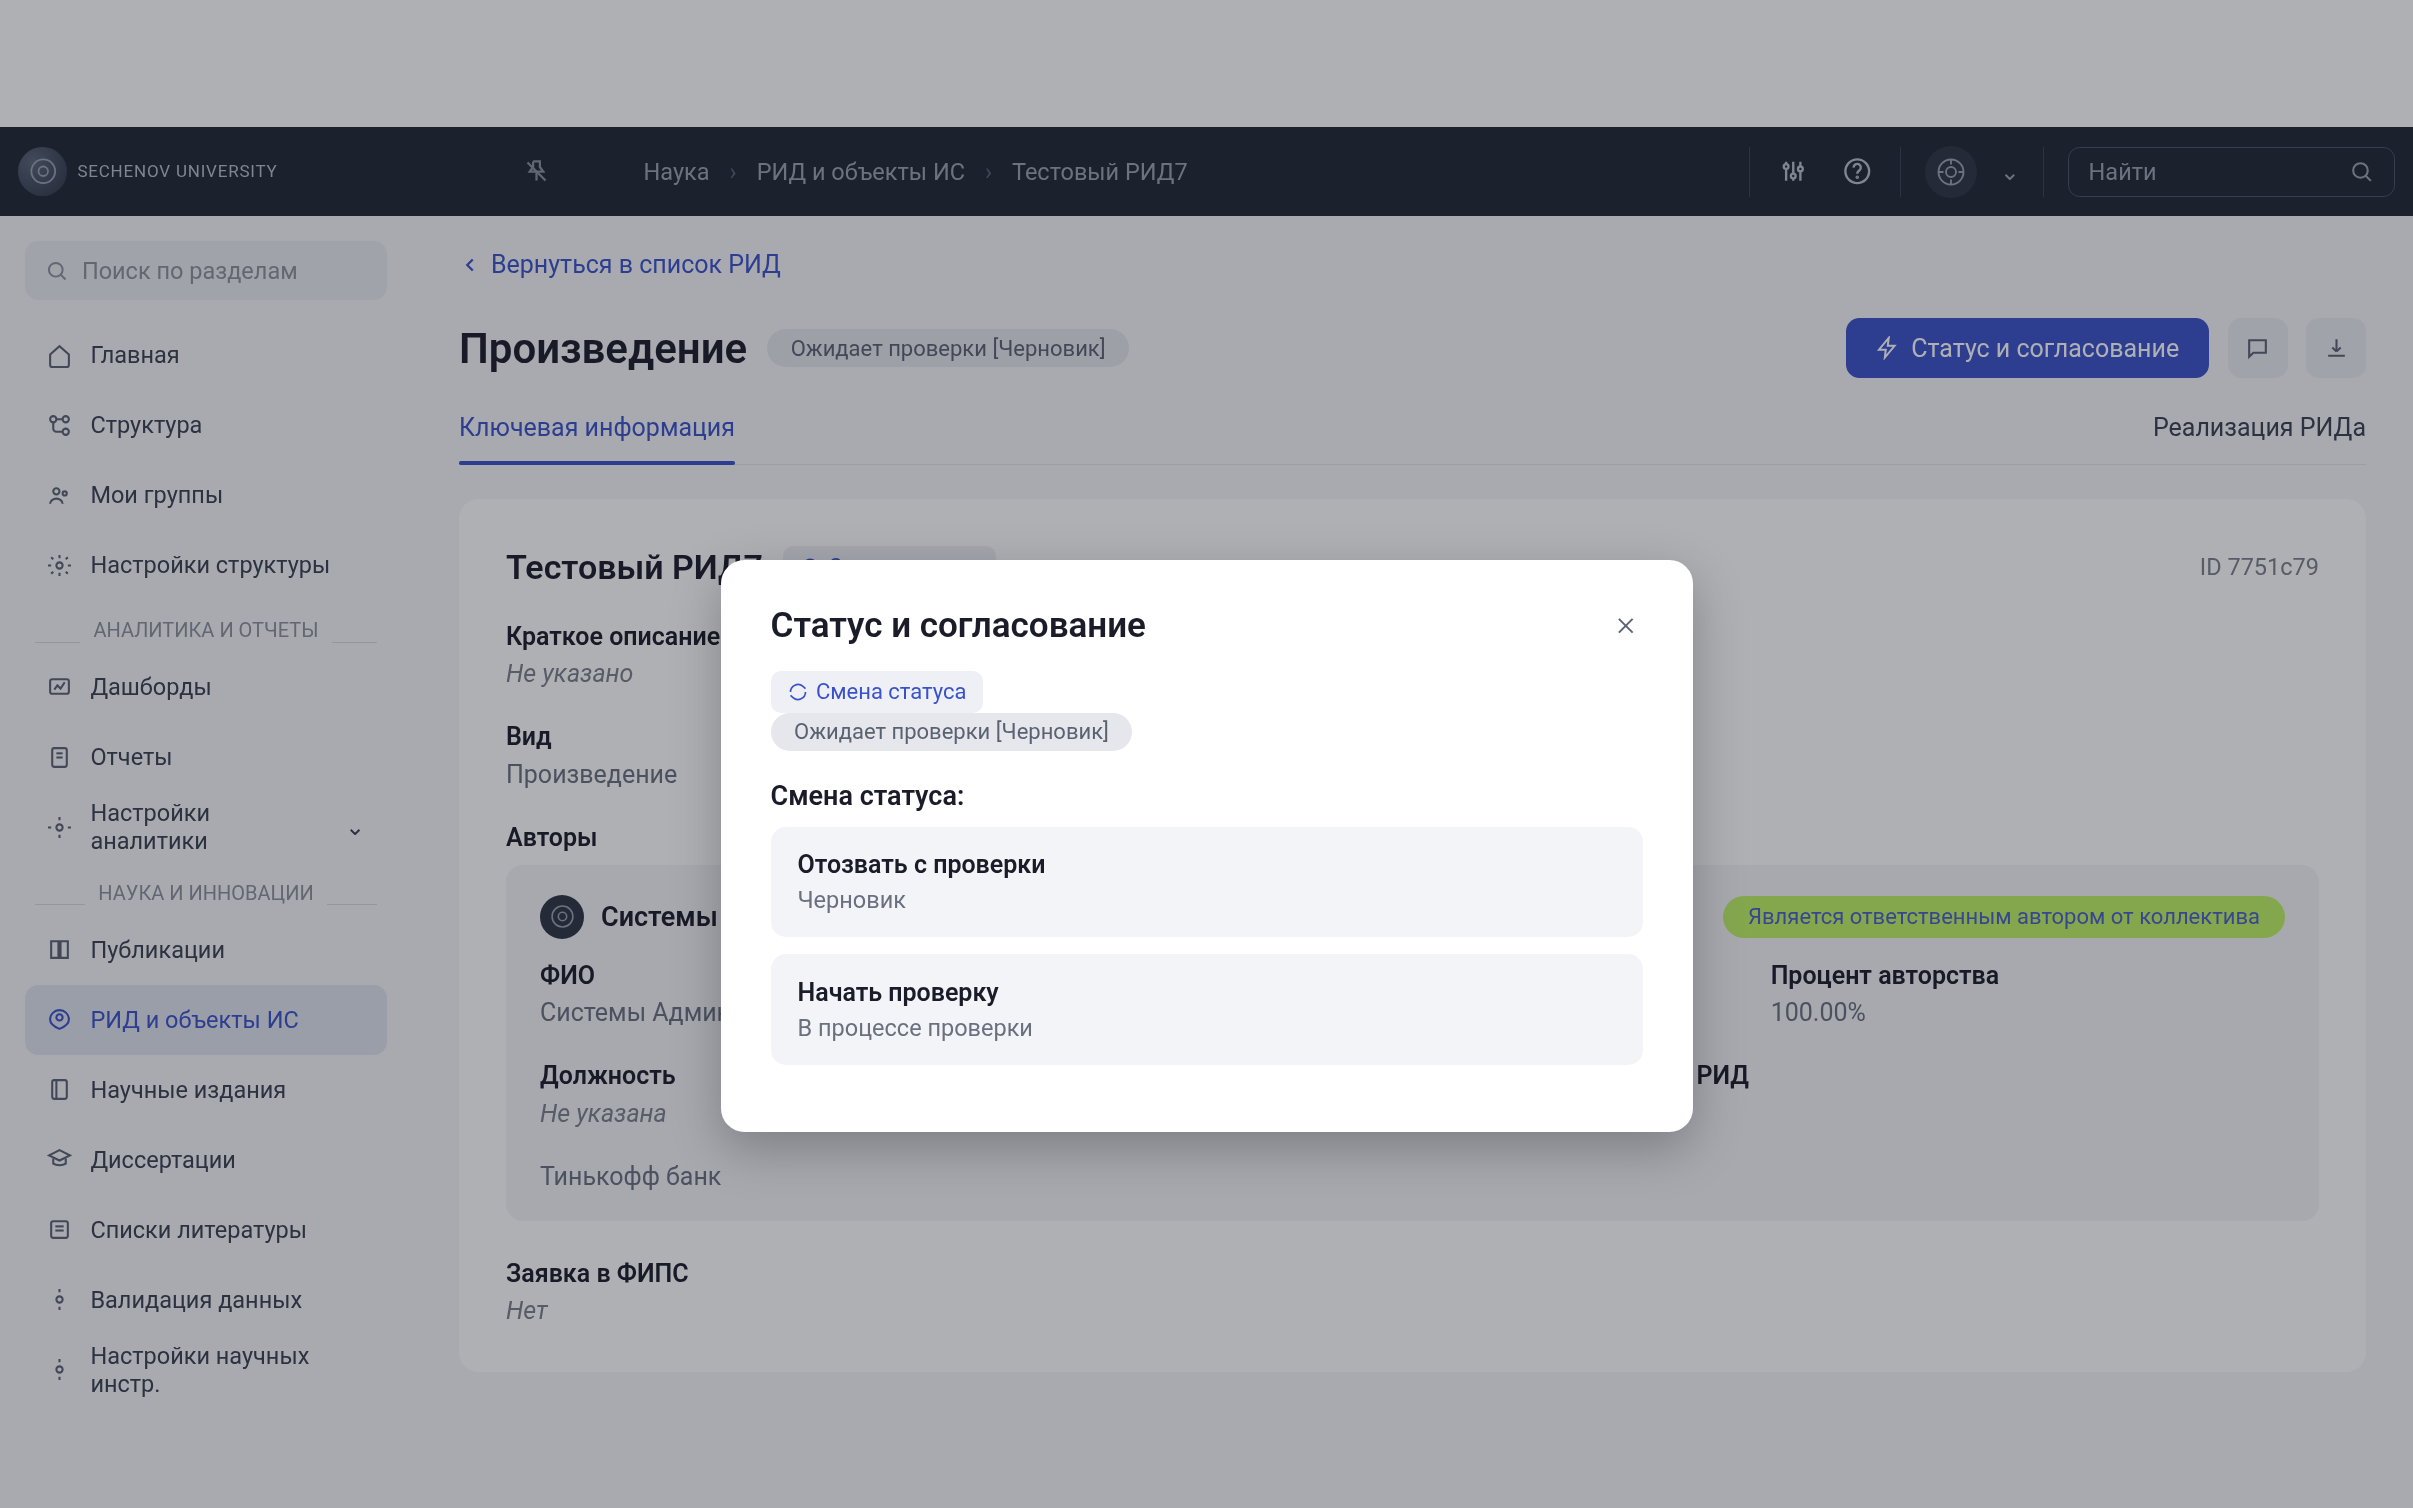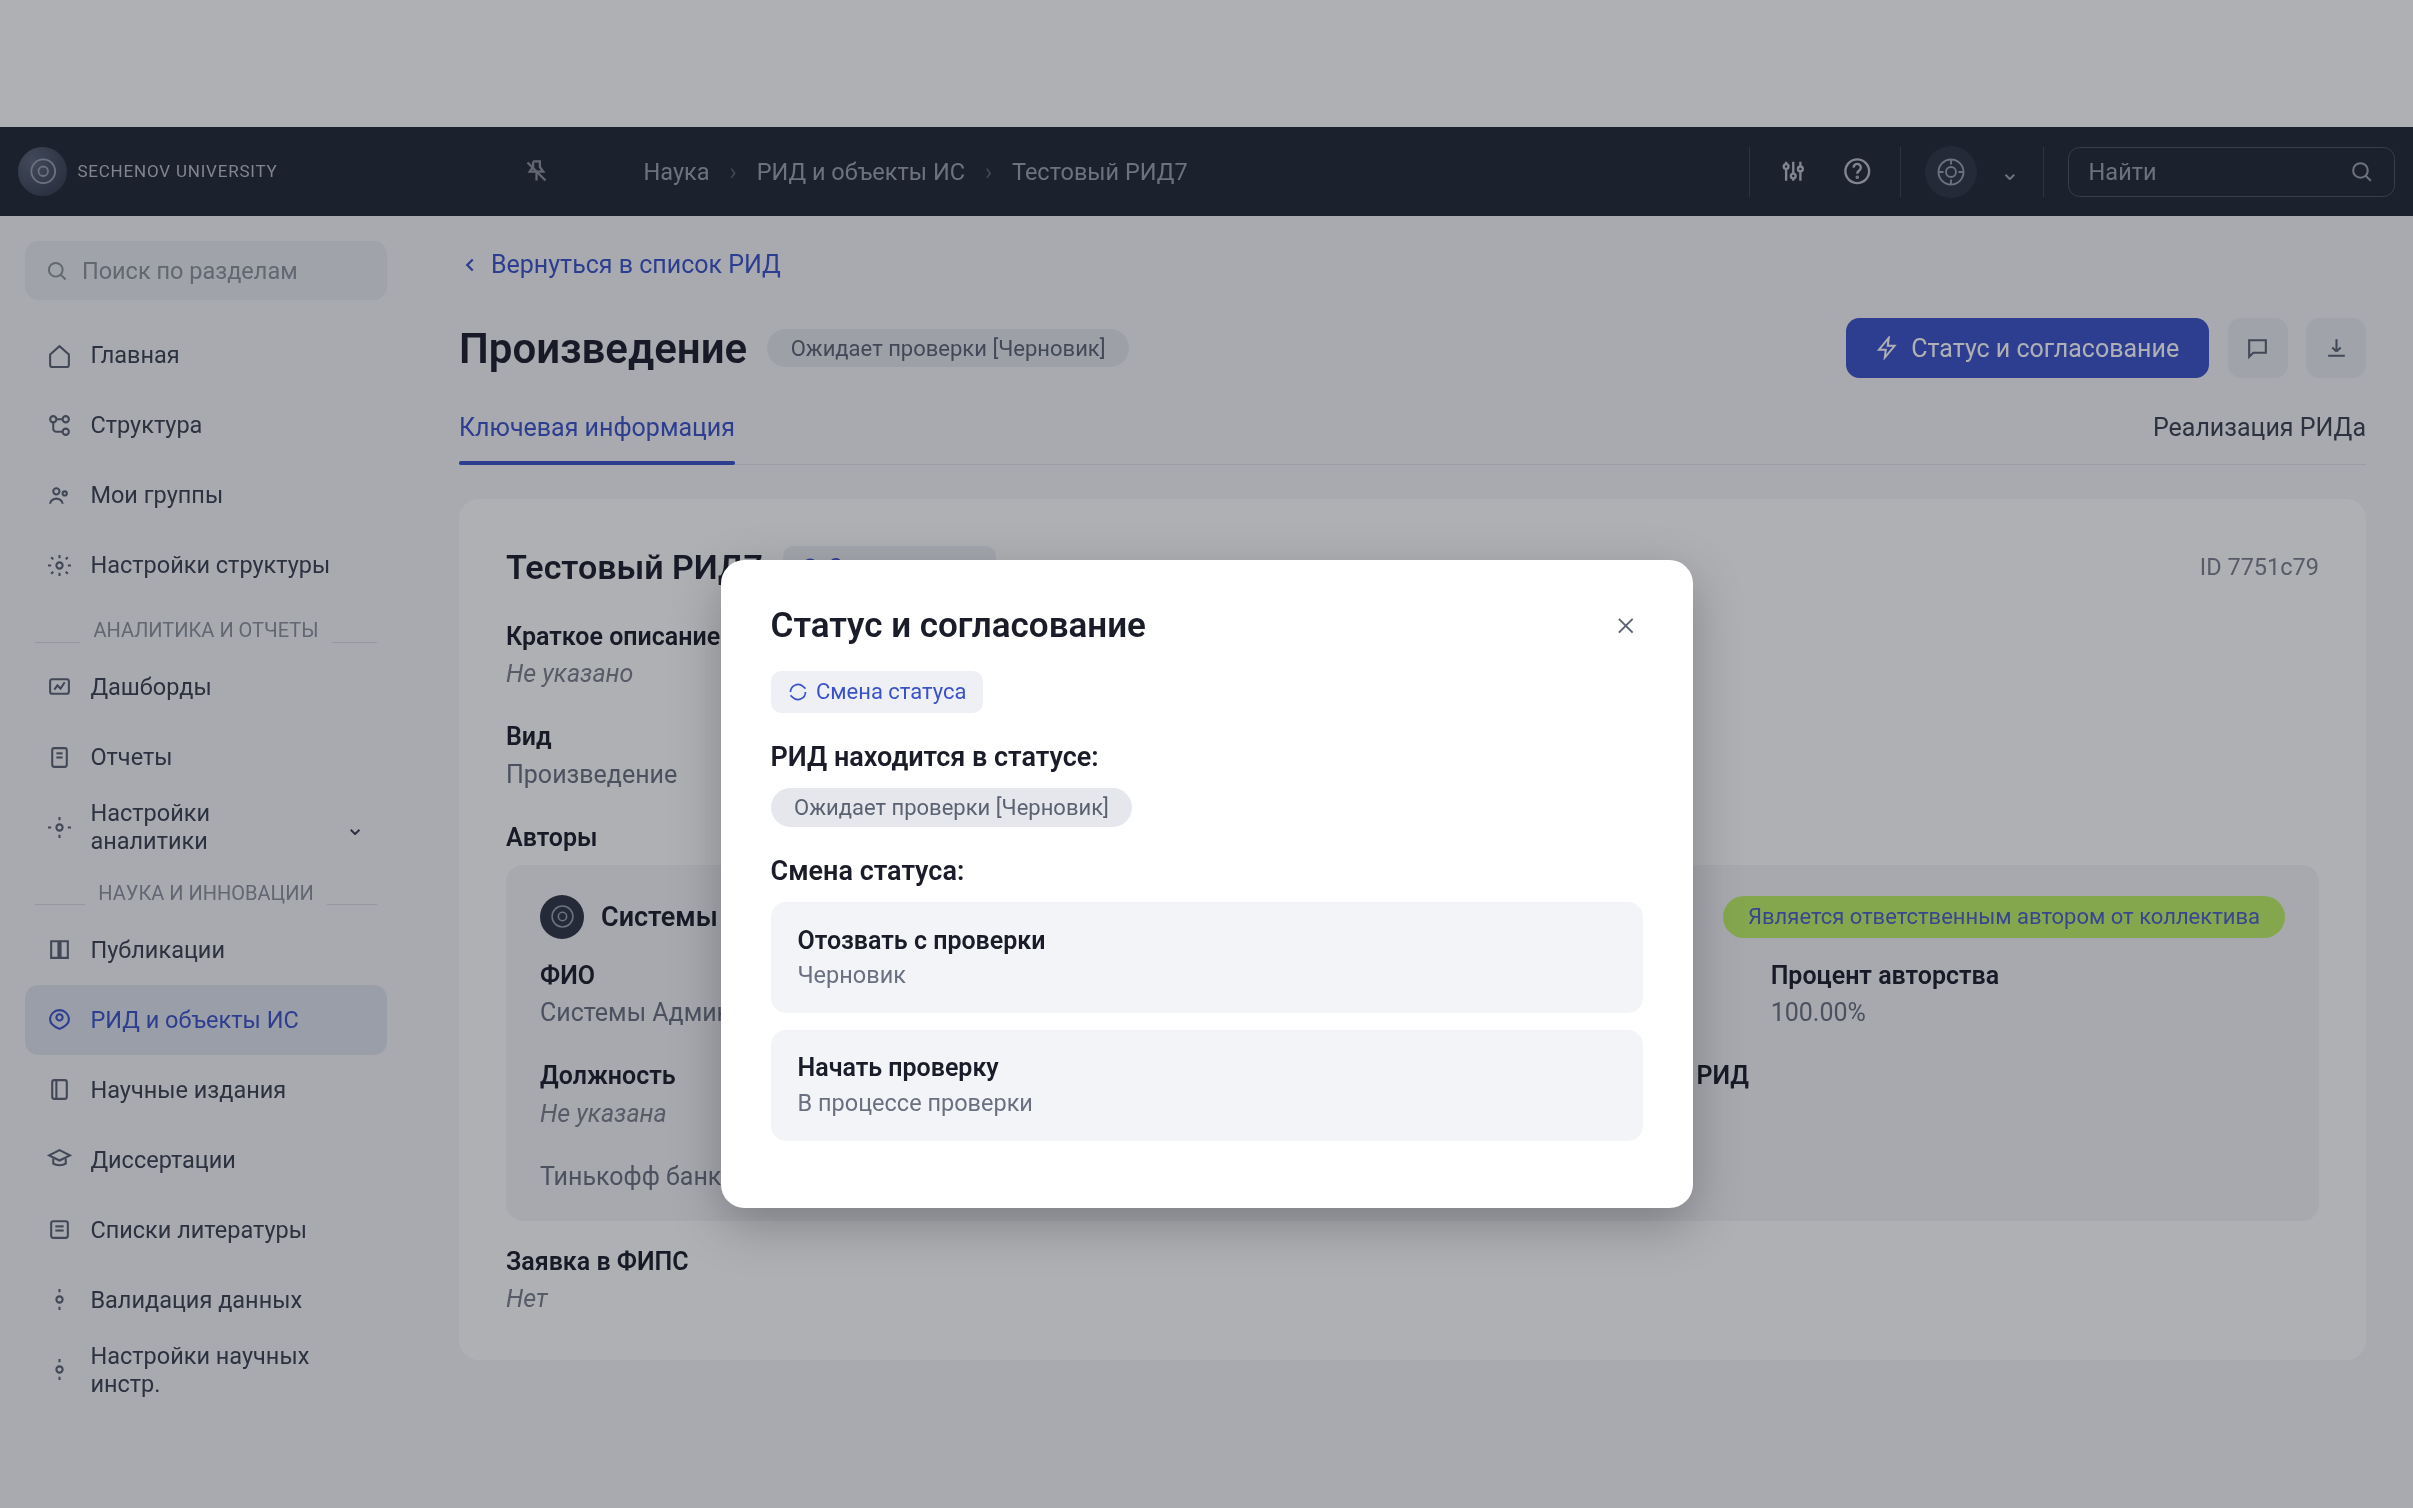--- a/index.html
+++ b/index.html
@@ -411,21 +411,21 @@
             <div class="field-val italic">Не указана</div>
           </div>
           <div>
             <div class="field-label">Время на создание РИД</div>
             <div class="field-val italic">Не указано</div>
           </div>
         </div>
         <div class="field-val">Тинькофф банк</div>
       </div>
 
-      <div style="margin-top:26px">
+      <div style="margin-top:38px">
         <div class="field-label">Заявка в ФИПС</div>
         <div class="field-val italic">Нет</div>
       </div>
     </div>
   </div>
 </div>
 
 <div class="scrim"></div>
 <div class="modal">
   <div class="modal-head">
@@ -437,21 +437,20 @@
         </svg>
     </div>
   </div>
   <div class="pill-outline" style="width:fit-content">
     <svg width="20" height="20" viewBox="0 0 24 24" fill="none" stroke="currentColor" stroke-width="2">
         <path d="M3 12a9 9 0 0115-6.7L21 8M21 12a9 9 0 01-15 6.7L3 16"></path>
       </svg>
     <span>Смена статуса</span>
   </div>
 
-  <div class="modal-label">РИД находится в статусе:</div>
   <div class="status-pill" style="width:fit-content">Ожидает проверки [Черновик]</div>
 
   <div class="modal-label">Смена статуса:</div>
 
   <div class="status-option">
     <div class="opt-title">Отозвать с проверки</div>
     <div class="opt-sub">Черновик</div>
   </div>
   <div class="status-option">
     <div class="opt-title">Начать проверку</div>

